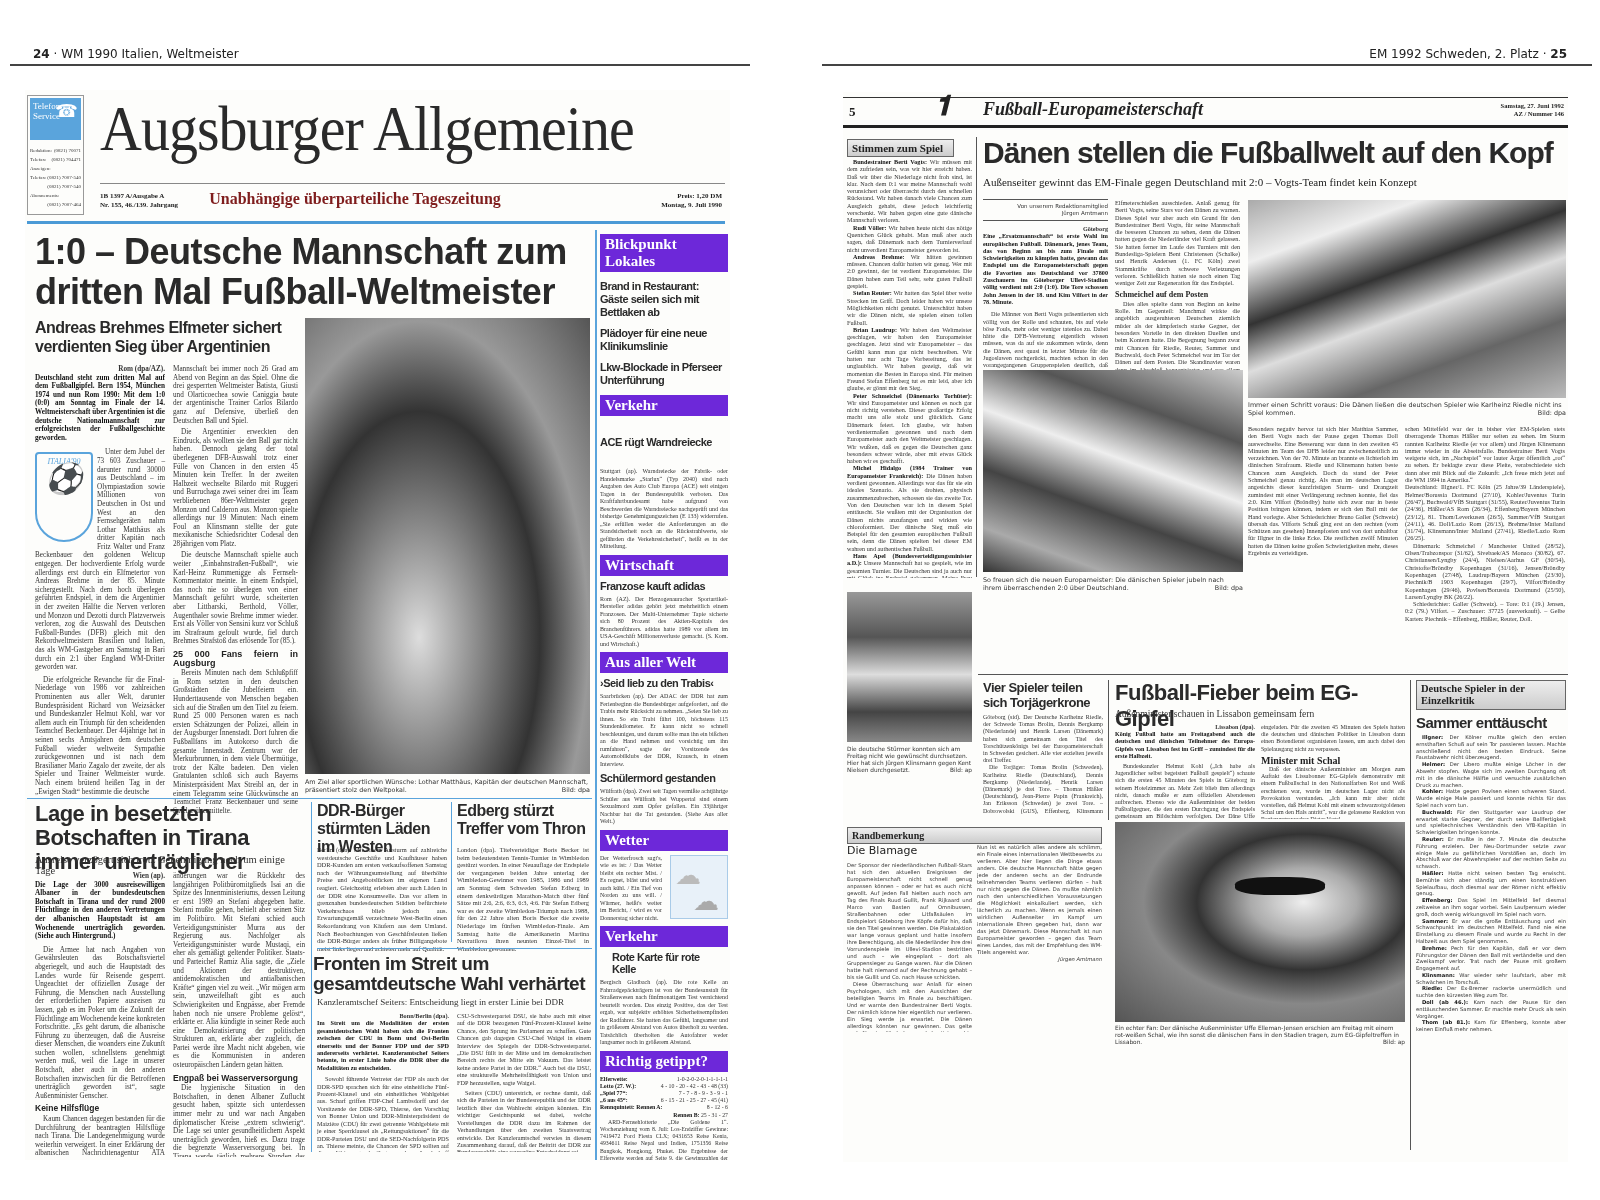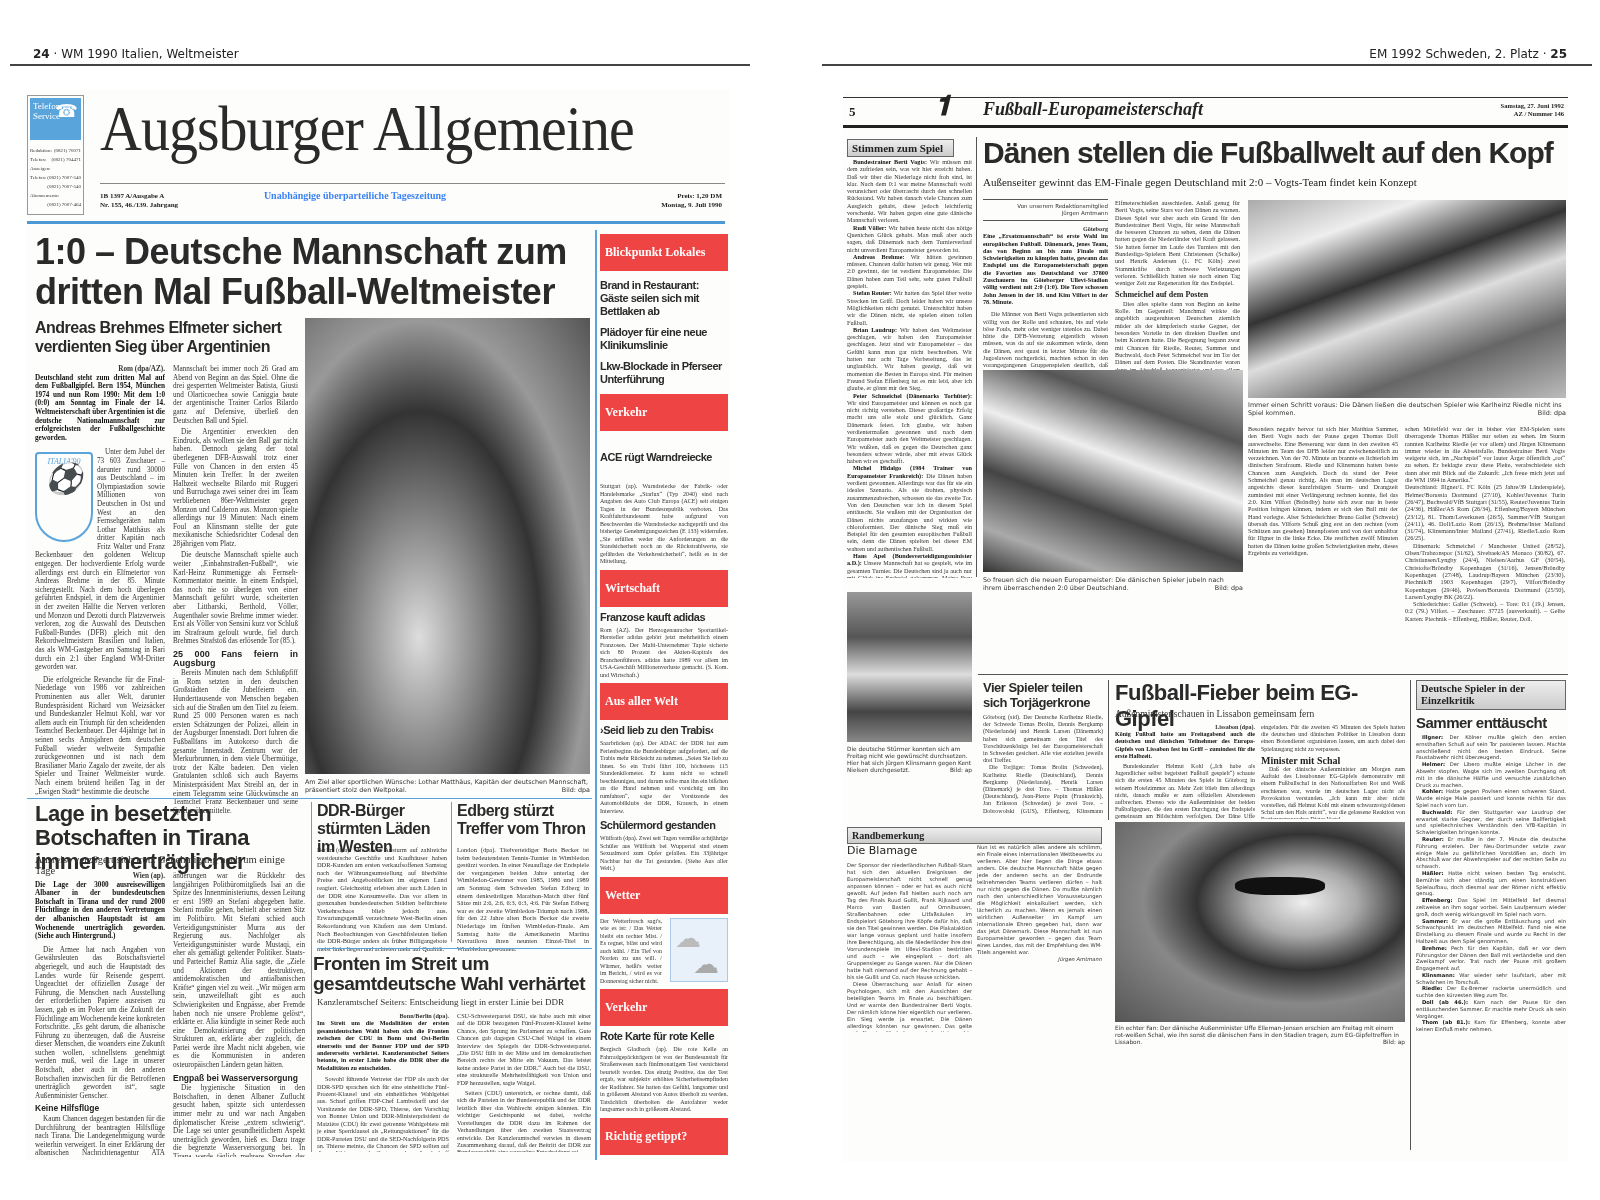--- a/index.html
+++ b/index.html
@@ -4,21 +4,21 @@
 <style>
   *{box-sizing:border-box;margin:0;padding:0}
   body{width:1600px;height:1200px;background:#fff;font-family:"Liberation Serif",serif;color:#222;overflow:hidden;position:relative}
   .hdr{position:absolute;top:47px;font-family:"DejaVu Sans",sans-serif;font-size:12px;color:#222}
   .hdr b{font-weight:bold}
   .hdr-rule{position:absolute;top:64px;height:2px;background:#444}
   .page{position:absolute;top:88px;background:#fdfdfb;overflow:hidden}
   .body-text{font-size:7.2px;line-height:8.6px;color:#333;text-align:justify;font-family:"Liberation Serif",serif}
   .body-text b{color:#111}
   .hl{font-family:"Liberation Sans",sans-serif;font-weight:bold;color:#2a2a2a;letter-spacing:-0.5px}
-  .kicker{background:#ef4444;color:#fff;font-family:"Liberation Serif",serif;font-weight:bold;font-size:12px;padding:11px 5px;margin:4px 0}
+  .kicker{background:#6d28d9;color:#fff;font-family:"Liberation Serif",serif;font-weight:bold;font-size:15px;padding:2px 5px;margin:4px 0}
   .blue-rule{height:3px;background:#4b9ad6}
   .col{position:absolute}
   .photo{position:absolute;background:linear-gradient(135deg,#777 0%,#bbb 30%,#555 55%,#999 75%,#444 100%);filter:grayscale(1)}
   .caption{font-family:"DejaVu Sans",sans-serif;font-size:6.4px;line-height:8px;color:#333}
   .subhl{font-family:"Liberation Sans",sans-serif;font-weight:bold;font-size:12px;color:#222;margin:4px 0 2px}
   .gray-box{border:1px solid #666;background:linear-gradient(#eee,#ccc);font-family:"Liberation Serif",serif;font-weight:bold;font-size:11px;padding:2px 4px}
 </style>
 </head>
 <body>
 
@@ -47,21 +47,21 @@
       <div><span>Abonnements:</span> <span style="float:right">(0821) 7007-464</span></div>
     </div>
   </div>
 
   <div class="col" style="left:75px;top:5px;width:625px;font-family:'Liberation Serif',serif;font-size:58px;line-height:62px;color:#2a2a2a;letter-spacing:-1px;transform:scaleY(1.1);transform-origin:top">Augsburger Allgemeine</div>
   <div class="col" style="left:75px;top:93px;width:625px;height:1px;background:#888"></div>
   <div class="col" style="left:75px;top:102px;font-size:7px;line-height:9px;font-weight:bold">
     <div>1B 1397 A/Ausgabe A</div>
     <div>Nr. 155, 46./139. Jahrgang</div>
   </div>
-  <div class="col" style="left:180px;top:100px;width:300px;text-align:center;font-size:10px;font-weight:bold;color:#3b82f6">Unabhängige überparteiliche Tageszeitung</div>
+  <div class="col" style="left:180px;top:100px;width:300px;text-align:center;font-size:16px;font-weight:bold;color:#7f1d1d">Unabhängige überparteiliche Tageszeitung</div>
   <div class="col" style="right:8px;top:102px;text-align:right;font-size:7px;line-height:9px;font-weight:bold">
     <div>Preis: 1,20 DM</div>
     <div>Montag, 9. Juli 1990</div>
   </div>
   <div class="col blue-rule" style="left:2px;top:131px;width:698px"></div>
 
   <div class="col hl" style="left:10px;top:142px;width:560px;font-size:36px;line-height:40px">1:0 – Deutsche Mannschaft zum dritten Mal Fußball-Weltmeister</div>
   <div class="col hl" style="left:10px;top:228px;width:260px;font-size:16px;line-height:19px">Andreas Brehmes Elfmeter sichert verdienten Sieg über Argentinien</div>
 
   <div class="col body-text" style="left:10px;top:275px;width:130px">
@@ -113,21 +113,21 @@
     <div class="kicker">Wetter</div>
     <div style="overflow:hidden">
       <div style="float:right;width:58px;height:64px;background:#e8f1f9;border:1px solid #a9cbe8;position:relative">
         <span style="position:absolute;left:4px;top:4px;font-size:26px;color:#bbb">☁</span>
         <span style="position:absolute;left:22px;top:30px;font-size:26px;color:#aaa">☁</span>
       </div>
       <div class="body-text" style="font-size:6px;line-height:7.5px;width:62px">Der Wetterfrosch sagt's, wie es ist: / Das Wetter bleibt ein rechter Mist. / Es regnet, bläst und wird auch kühl. / Ein Tief von Norden zu uns will. / Wärmer, heißt's weiter im Bericht, / wird es vor Donnerstag sicher nicht.</div>
     </div>
 
     <div class="kicker">Verkehr</div>
-    <div class="hl" style="font-size:11px;margin:4px 0">Rote Karte für rote Kelle</div>
+    <div class="hl" style="font-size:11px;margin:4px 12px">Rote Karte für rote Kelle</div>
     <div class="body-text" style="font-size:6px;line-height:7.5px">Bergisch Gladbach (ap). Die rote Kelle an Fahrradgepäckträgern ist von der Bundesanstalt für Straßenwesen nach fünfmonatigem Test vernichtend beurteilt worden. Das einzig Positive, das der Test ergab, war subjektiv erhöhtes Sicherheitsempfinden der Radfahrer. Sie hatten das Gefühl, langsamer und in größerem Abstand von Autos überholt zu werden. Tatsächlich überholten die Autofahrer weder langsamer noch in größerem Abstand.</div>
 
     <div class="kicker">Richtig getippt?</div>
     <div class="body-text" style="font-size:5.8px;line-height:7.2px">
       <div><b>Elferwette:</b> <span style="float:right">1-0-2-0-2-0-1-1-1-1-1</span></div>
       <div><b>Lotto (27. W.):</b> <span style="float:right">4 - 10 - 20 - 42 - 43 - 48 (33)</span></div>
       <div><b>„Spiel 77“:</b> <span style="float:right">7 - 7 - 8 - 9 - 3 - 9 - 1</span></div>
       <div><b>„6 aus 45“:</b> <span style="float:right">6 - 15 - 21 - 25 - 27 - 45 (41)</span></div>
       <div><b>Rennquintett: Rennen A:</b> <span style="float:right">8 - 12 - 6</span></div>
       <div style="text-align:right"><b>Rennen B:</b> <span>25 - 31 - 27</span></div>

